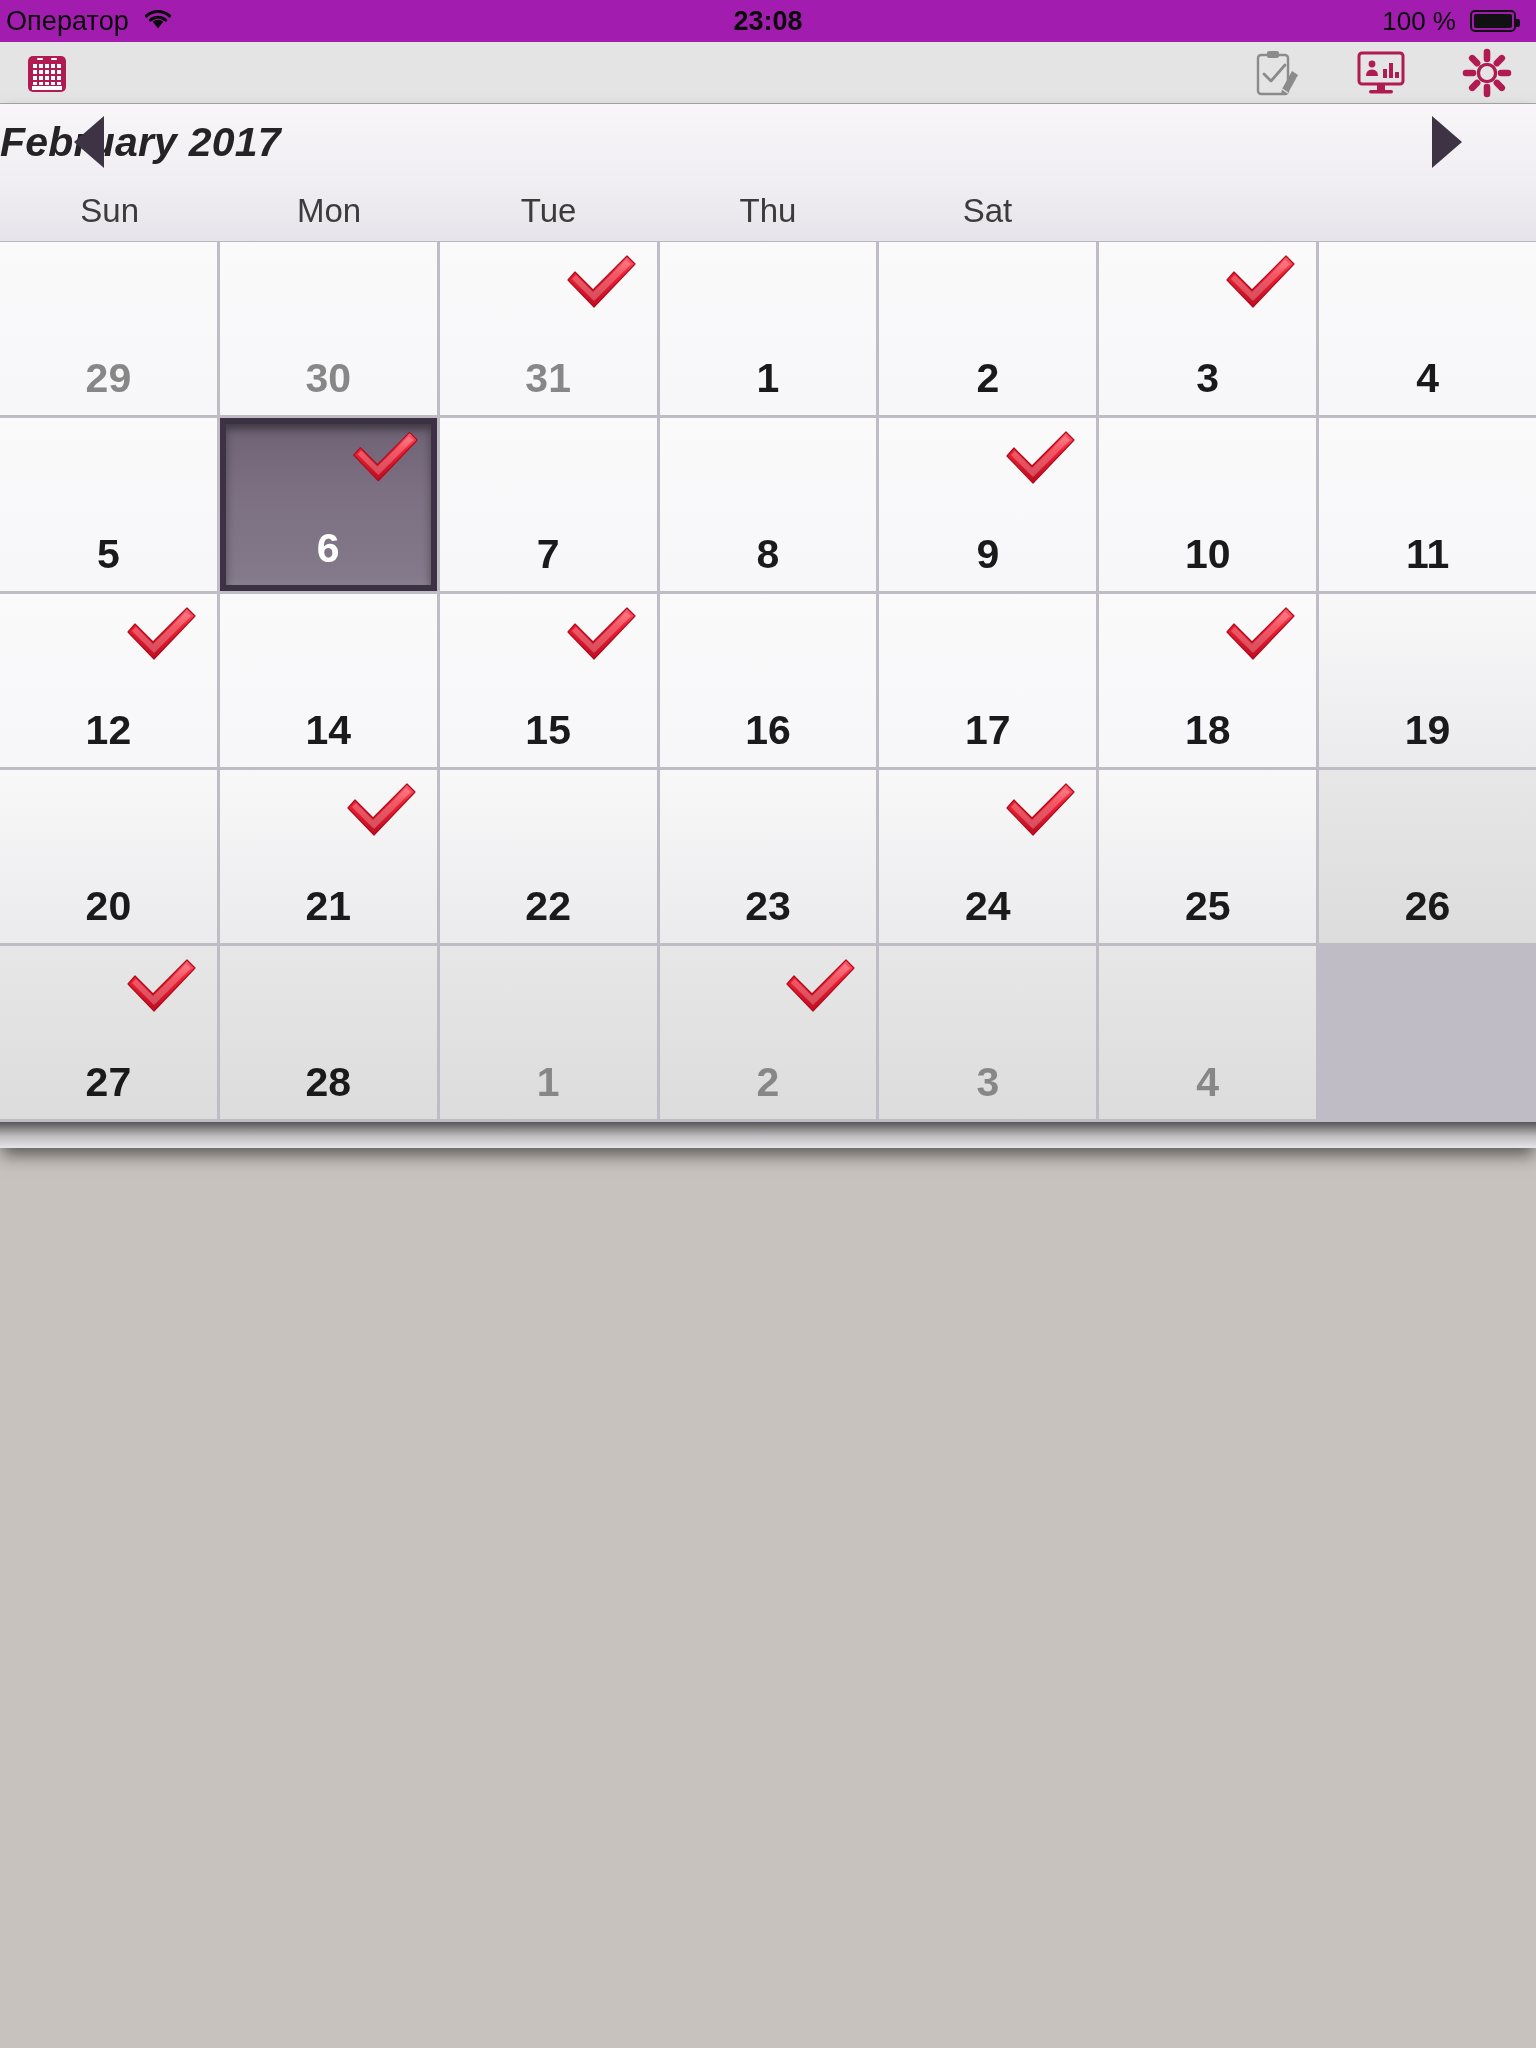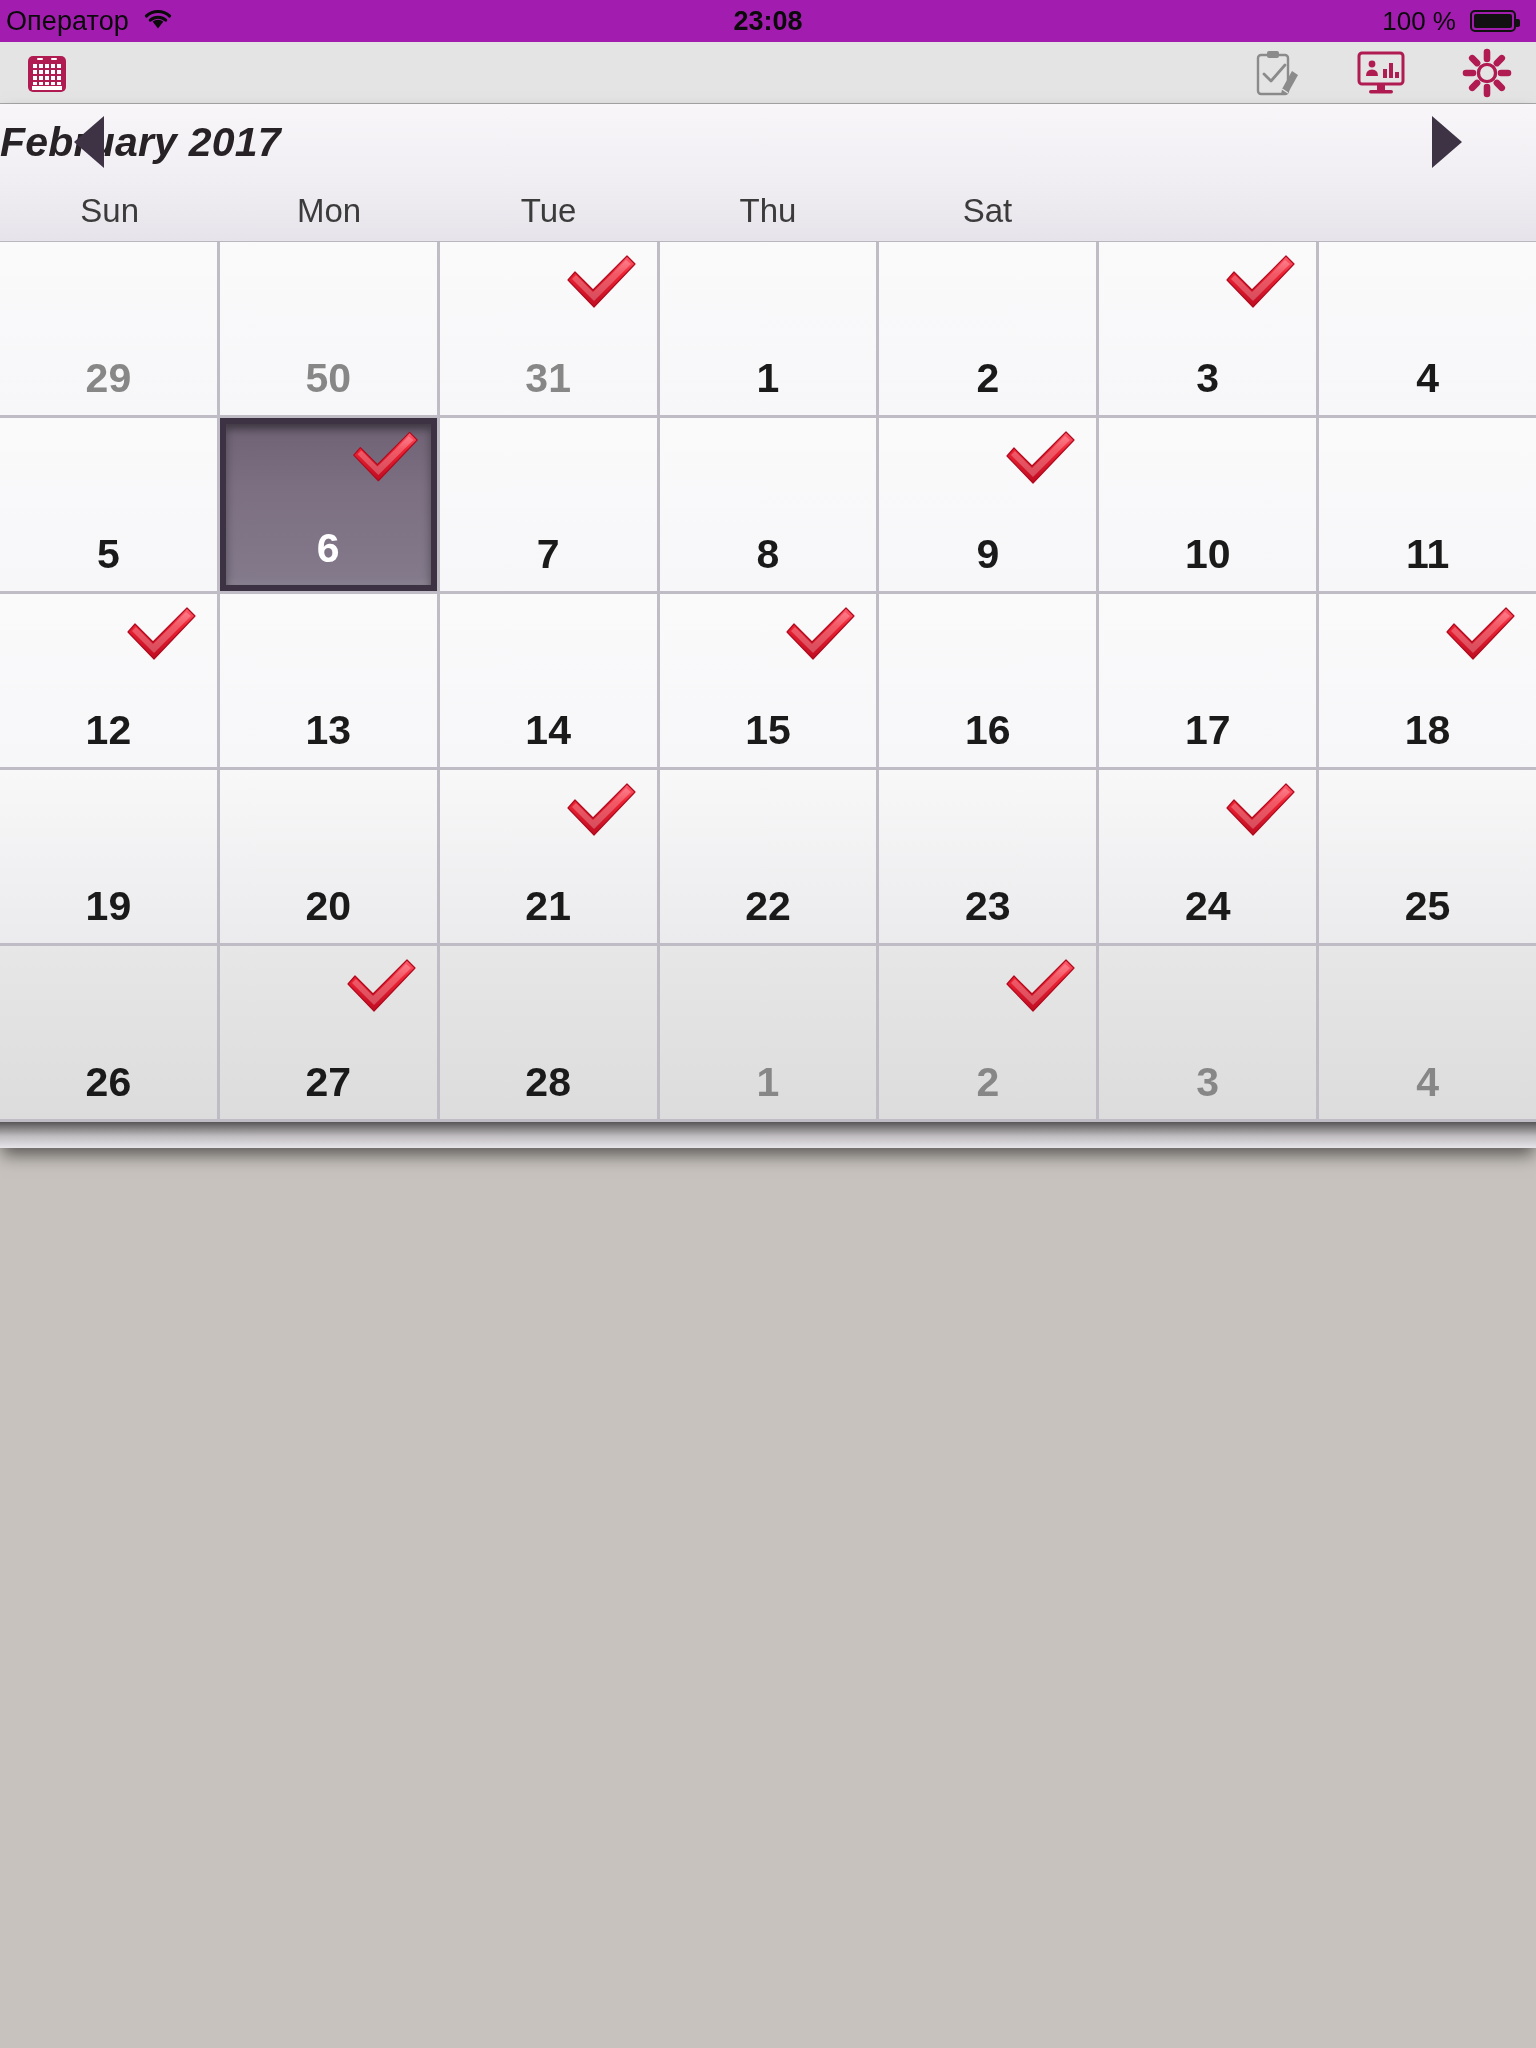--- a/index.html
+++ b/index.html
@@ -264,21 +264,21 @@
       <div class="wd">Tue</div>
       <div class="wd">Thu</div>
       <div class="wd">Sat</div>
     </div>
 
   <div class="grid" id="grid">
       <div class="cell muted">
         <span class="daynum">29</span>
       </div>
       <div class="cell muted">
-        <span class="daynum">50</span>
+        <span class="daynum">30</span>
       </div>
       <div class="cell muted">
         <span class="check"><svg viewBox="0 0 76 58" width="100%" height="100%">
             <defs>
               <linearGradient id="cg1" x1="0" y1="0" x2="0" y2="1">
                 <stop offset="0%" stop-color="#ff6070"></stop>
                 <stop offset="35%" stop-color="#ee2233"></stop>
                 <stop offset="100%" stop-color="#c00c22"></stop>
               </linearGradient>
             </defs>
@@ -359,23 +359,20 @@
               <linearGradient id="cg5" x1="0" y1="0" x2="0" y2="1">
                 <stop offset="0%" stop-color="#ff6070"></stop>
                 <stop offset="35%" stop-color="#ee2233"></stop>
                 <stop offset="100%" stop-color="#c00c22"></stop>
               </linearGradient>
             </defs>
             <path d="M5 26 L12 18 L30 36 L64 2 L72 10 L31 53 Z" fill="url(#cg5)" stroke="#b00a1e" stroke-width="1.2" stroke-linejoin="round"></path>
             <path d="M9 25 L13 21 L30 38 L63 6 L68 10 L31 47 Z" fill="rgba(255,255,255,0.25)"></path>
           </svg></span>
         <span class="daynum">12</span>
-      </div>
-      <div class="cell">
-        <span class="daynum">13</span>
       </div>
       <div class="cell">
         <span class="daynum">14</span>
       </div>
       <div class="cell">
         <span class="check"><svg viewBox="0 0 76 58" width="100%" height="100%">
             <defs>
               <linearGradient id="cg6" x1="0" y1="0" x2="0" y2="1">
                 <stop offset="0%" stop-color="#ff6070"></stop>
                 <stop offset="35%" stop-color="#ee2233"></stop>

